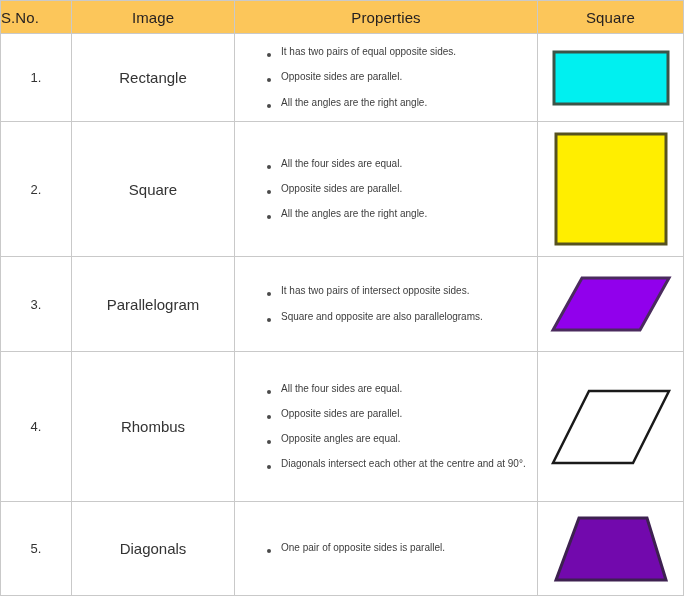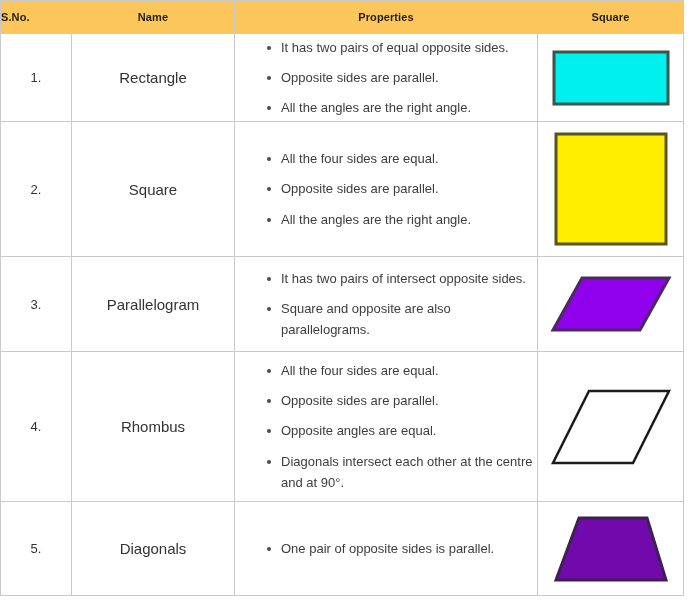--- a/index.html
+++ b/index.html
@@ -30,22 +30,22 @@
   table.quad-table td {
     border: 1px solid #c9c9c9;
     padding: 0;
     vertical-align: middle;
   }
 
   thead th {
     background: #fcc65a;
     border: 1px solid #fcc65a;
     color: #231f20;
-    font-size: 11px;
-    font-weight: bold;
+    font-size: 15px;
+    font-weight: normal;
     height: 32px;
     text-align: center;
     letter-spacing: 0.1px;
   }
 
   th.col-sno   { width: 70px;  text-align: left; padding-left: 11px; }
   th.col-name  { width: 162px; }
   th.col-props { width: 302px; margin-left: 16px; }
   th.col-image { width: 145px; }
 
@@ -72,21 +72,21 @@
     padding: 8px 0;
   }
 
   ul.props {
     margin: 0;
     padding: 0 0 0 32px;
     list-style: none;
   }
   ul.props li {
     position: relative;
-    font-size: 13px;
+    font-size: 10px;
     line-height: 1.62;
     color: #3d3d3d;
     margin: 0 0 9px 0;
     padding-left: 14px;
   }
   ul.props li:last-child { margin-bottom: 0; }
   ul.props li::before {
     content: "";
     position: absolute;
     left: 0;
@@ -107,21 +107,21 @@
   .shape-svg { display: block; margin: 0 auto; }
 </style>
 </head>
 <body>
 
 <div class="table-wrap">
   <table class="quad-table">
     <thead>
       <tr>
         <th class="col-sno">S.No.</th>
-        <th class="col-name">Name</th>
+        <th class="col-name">Image</th>
         <th class="col-props">Properties</th>
         <th class="col-image">Square</th>
       </tr>
     </thead>
     <tbody>
 
       <tr class="row-1">
         <td class="cell-sno">1.</td>
         <td class="cell-name">Rectangle</td>
         <td class="cell-props">

